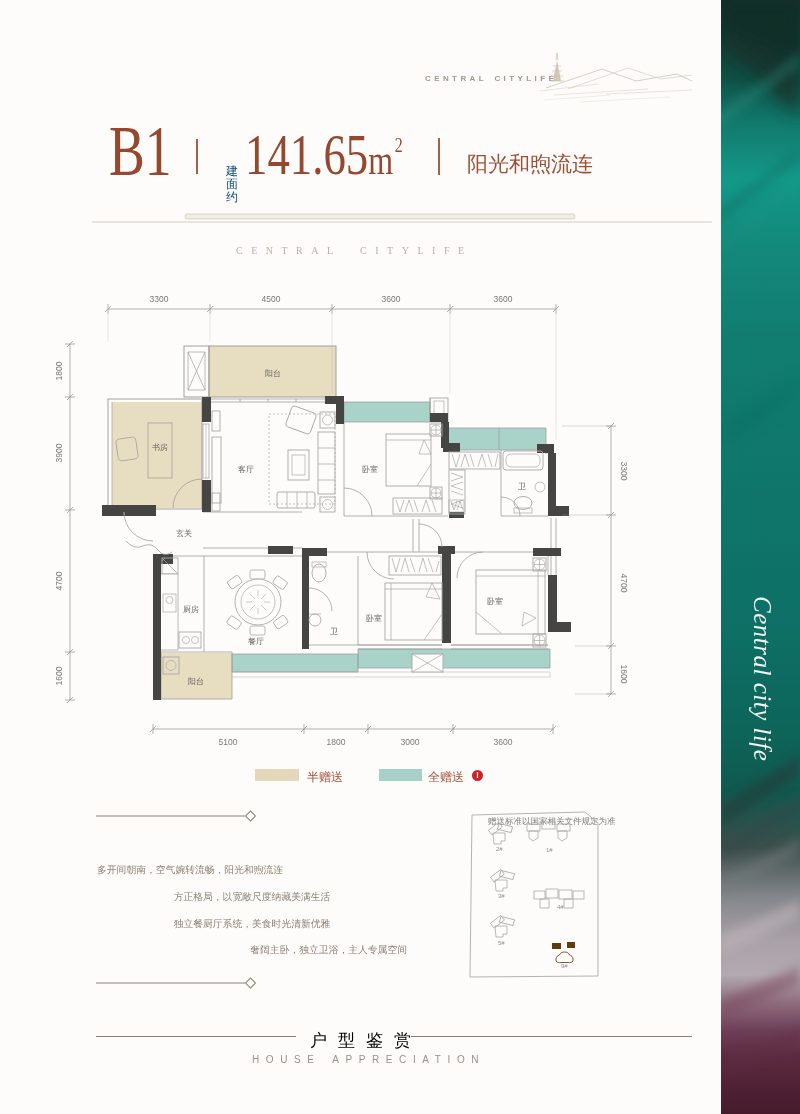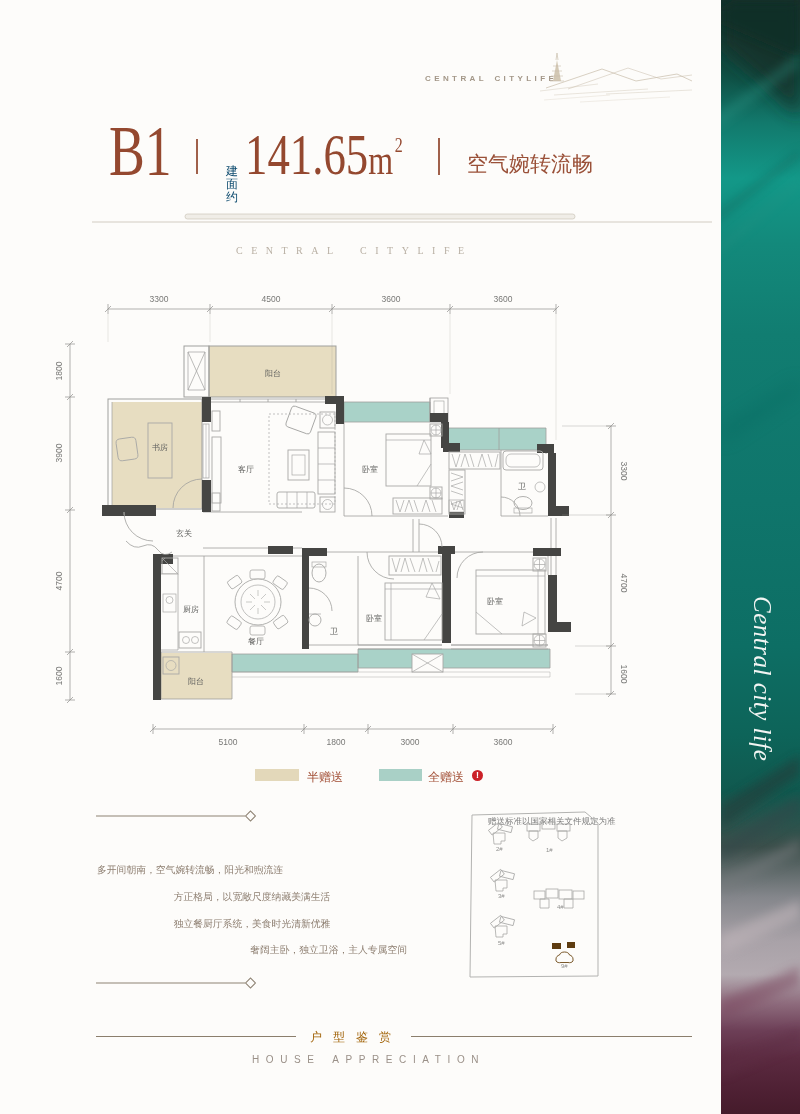--- a/index.html
+++ b/index.html
@@ -66,21 +66,21 @@
 <div class="abs red" style="left:109px;top:111px;font-family:'Liberation Serif',serif;font-size:71px;transform:scaleX(0.757);transform-origin:left top;">B1</div>
 
 <div class="abs" style="left:196px;top:139px;width:2px;height:35px;background:#a0604a;"></div>
 
 <div class="abs red" style="left:226px;top:139px;width:14px;font-size:12px;line-height:12.8px;color:#0c4a6e;margin-top:26px;">建面约</div>
 
 <div class="abs red" style="left:245px;top:123px;font-family:'Liberation Serif',serif;font-size:56px;white-space:nowrap;transform:scaleX(0.80);transform-origin:left top;">141.65<span style="font-size:40px;">m</span><span style="font-size:20px;vertical-align:22px;letter-spacing:0;margin-left:2px;">2</span></div>
 
 <div class="abs" style="left:438px;top:138px;width:2px;height:37px;background:#a0604a;"></div>
 
-<div class="abs" style="left:467px;top:150px;font-family:'Liberation Serif',serif;font-size:21px;letter-spacing:0px;color:#9a5038;">空气婉转流畅</div>
+<div class="abs" style="left:467px;top:150px;font-family:'Liberation Serif',serif;font-size:21px;letter-spacing:0px;color:#9a5038;">阳光和煦流连</div>
 
 <svg class="abs" style="left:0;top:210px;" width="721" height="60" viewBox="0 0 721 60">
   <rect x="185" y="4" width="390" height="5" rx="2.5" fill="#f0ede7" stroke="#ccc5b9" stroke-width="0.7"></rect>
   <line x1="92" y1="12" x2="712" y2="12" stroke="#d2ccc2" stroke-width="1"></line>
 </svg>
 
 <div class="abs" style="left:236px;top:245px;font-size:10px;letter-spacing:8.5px;color:#b9b0a4;font-family:'Liberation Serif',serif;">CENTRAL CITYLIFE</div>
 
 <svg class="abs" style="left:50px;top:285px;" width="590" height="475" viewBox="50 285 590 475" fill="none">
 
@@ -501,19 +501,19 @@
 <text x="97" y="101">4#</text>
 
 <text x="38" y="137">5#</text>
 
 <text x="101" y="160">9#</text>
 </g>
 </svg>
 
 <div class="abs" style="left:96px;top:1036px;width:200px;height:1px;background:#8b7e6c;"></div>
 
-<div class="abs" style="left:310px;top:1029px;font-size:12px;letter-spacing:11px;color:#a16207;">户型鉴赏</div>
+<div class="abs" style="left:310px;top:1029px;font-size:17px;letter-spacing:11px;color:#000000;">户型鉴赏</div>
 
 <div class="abs" style="left:411px;top:1036px;width:281px;height:1px;background:#8b7e6c;"></div>
 
 <div class="abs" style="left:252px;top:1054px;font-size:10px;letter-spacing:6.6px;color:#9a9088;">HOUSE APPRECIATION</div>
 
 </div>
 
 </body></html>

